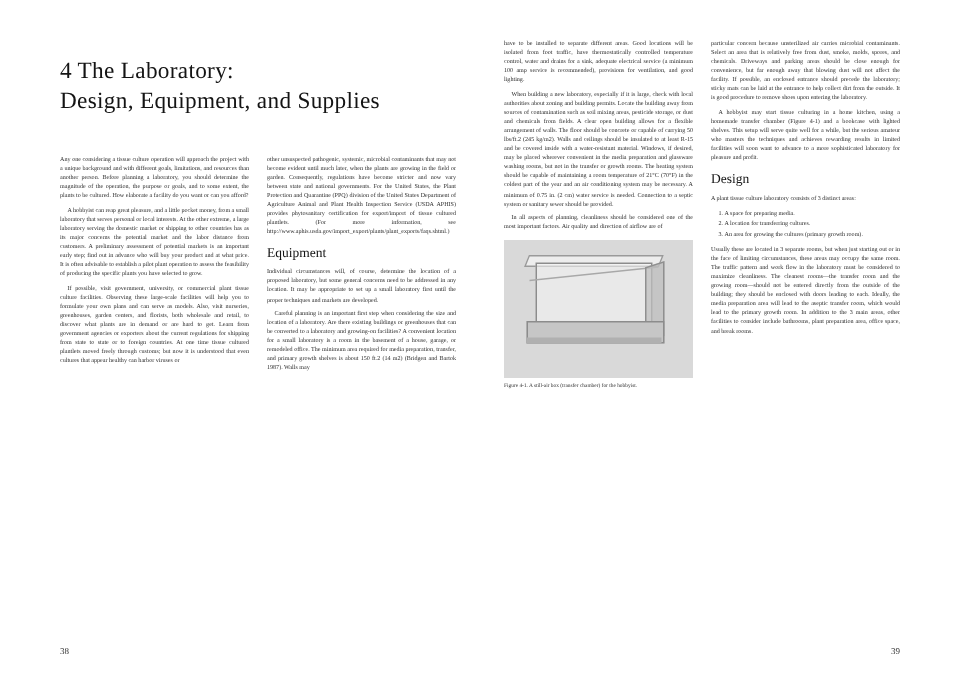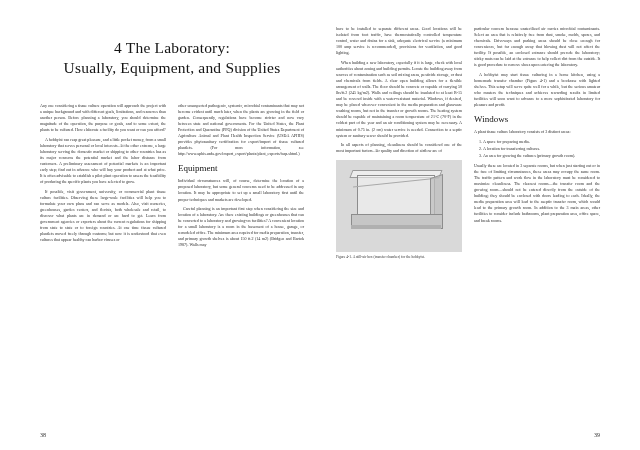--- a/index.html
+++ b/index.html
@@ -28,21 +28,20 @@
   }
   .page-left {
     width: 320px;
     padding: 26px 16px 22px 40px;
   }
   .page-right {
     width: 320px;
     padding: 26px 40px 22px 16px;
   }
   .chapter-title {
-    text-align: center;
     font-family: "Liberation Serif", serif;
     font-weight: normal;
     font-size: 15.5px;
     line-height: 1.32;
     letter-spacing: 0.2px;
     color: #141414;
     margin: 12px 0 24px 0;
   }
   .chapter-title .line2 {
     display: block;
@@ -179,21 +178,21 @@
 </style>
 </head>
 <body>
 
 <div class="spread">
 
   <div class="page page-left">
 
     <h1 class="chapter-title">
       <span>4 The Laboratory:</span>
-      <span class="line2">Usually, Equipment, and Supplies</span>
+      <span class="line2">Design, Equipment, and Supplies</span>
     </h1>
 
     <div class="cols">
       <div class="col">
         <p class="noindent">Any one considering a tissue culture operation will approach the project with a unique background and with different goals, limitations, and resources than another person. Before planning a laboratory, you should determine the magnitude of the operation, the purpose or goals, and to some extent, the plants to be cultured. How elaborate a facility do you want or can you afford?</p>
         <p>A hobbyist can reap great pleasure, and a little pocket money, from a small laboratory that serves personal or local interests. At the other extreme, a large laboratory serving the domestic market or shipping to other countries has as its major concerns the potential market and the labor distance from customers. A preliminary assessment of potential markets is an important early step; find out in advance who will buy your product and at what price. It is often advisable to establish a pilot plant operation to assess the feasibility of producing the specific plants you have selected to grow.</p>
         <p>If possible, visit government, university, or commercial plant tissue culture facilities. Observing these large-scale facilities will help you to formulate your own plans and can serve as models. Also, visit nurseries, greenhouses, garden centers, and florists, both wholesale and retail, to discover what plants are in demand or are hard to get. Learn from government agencies or exporters about the current regulations for shipping from state to state or to foreign countries. At one time tissue cultured plantlets moved freely through customs; but now it is understood that even cultures that appear healthy can harbor viruses or</p>
       </div>
       <div class="col">
         <p class="noindent">other unsuspected pathogenic, systemic, microbial contaminants that may not become evident until much later, when the plants are growing in the field or garden. Consequently, regulations have become stricter and now vary between state and national governments. For the United States, the Plant Protection and Quarantine (PPQ) division of the United States Department of Agriculture Animal and Plant Health Inspection Service (USDA APHIS) provides phytosanitary certification for export/import of tissue cultured plantlets. (For more information, see http://www.aphis.usda.gov/import_export/plants/plant_exports/faqs.shtml.)</p>
@@ -223,21 +222,21 @@
               <div class="baseshade"></div>
             </div>
           </div>
           <div class="fig-caption">Figure 4-1. A still-air box (transfer chamber) for the hobbyist.</div>
         </div>
       </div>
 
       <div class="col">
         <p class="noindent">particular concern because unsterilized air carries microbial contaminants. Select an area that is relatively free from dust, smoke, molds, spores, and chemicals. Driveways and parking areas should be close enough for convenience, but far enough away that blowing dust will not affect the facility. If possible, an enclosed entrance should precede the laboratory; sticky mats can be laid at the entrance to help collect dirt from the outside. It is good procedure to remove shoes upon entering the laboratory.</p>
         <p>A hobbyist may start tissue culturing in a home kitchen, using a homemade transfer chamber (Figure 4-1) and a bookcase with lighted shelves. This setup will serve quite well for a while, but the serious amateur who masters the techniques and achieves rewarding results in limited facilities will soon want to advance to a more sophisticated laboratory for pleasure and profit.</p>
-        <h2 class="sect">Windows</h2>
+        <h2 class="sect">Design</h2>
         <p class="noindent">A plant tissue culture laboratory consists of 3 distinct areas:</p>
         <ol>
           <li>A space for preparing media.</li>
           <li>A location for transferring cultures.</li>
           <li>An area for growing the cultures (primary growth room).</li>
         </ol>
         <p class="noindent">Usually these are located in 3 separate rooms, but when just starting out or in the face of limiting circumstances, these areas may occupy the same room. The traffic pattern and work flow in the laboratory must be considered to maximize cleanliness. The cleanest rooms—the transfer room and the growing room—should not be entered directly from the outside of the building; they should be enclosed with doors leading to each. Ideally, the media preparation area will lead to the aseptic transfer room, which would lead to the primary growth room. In addition to the 3 main areas, other facilities to consider include bathrooms, plant preparation area, office space, and break rooms.</p>
       </div>
     </div>
 

